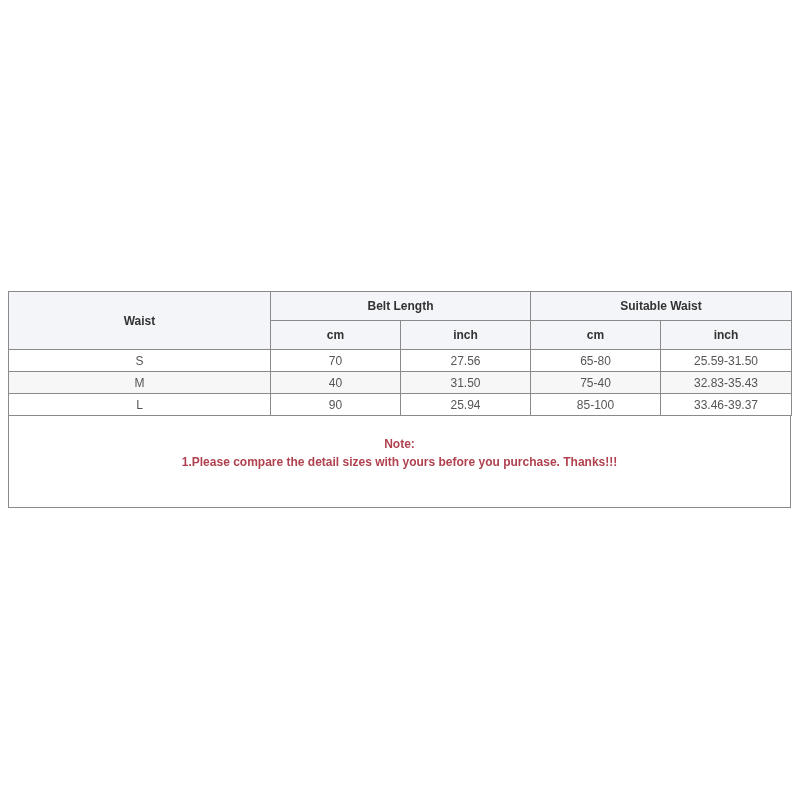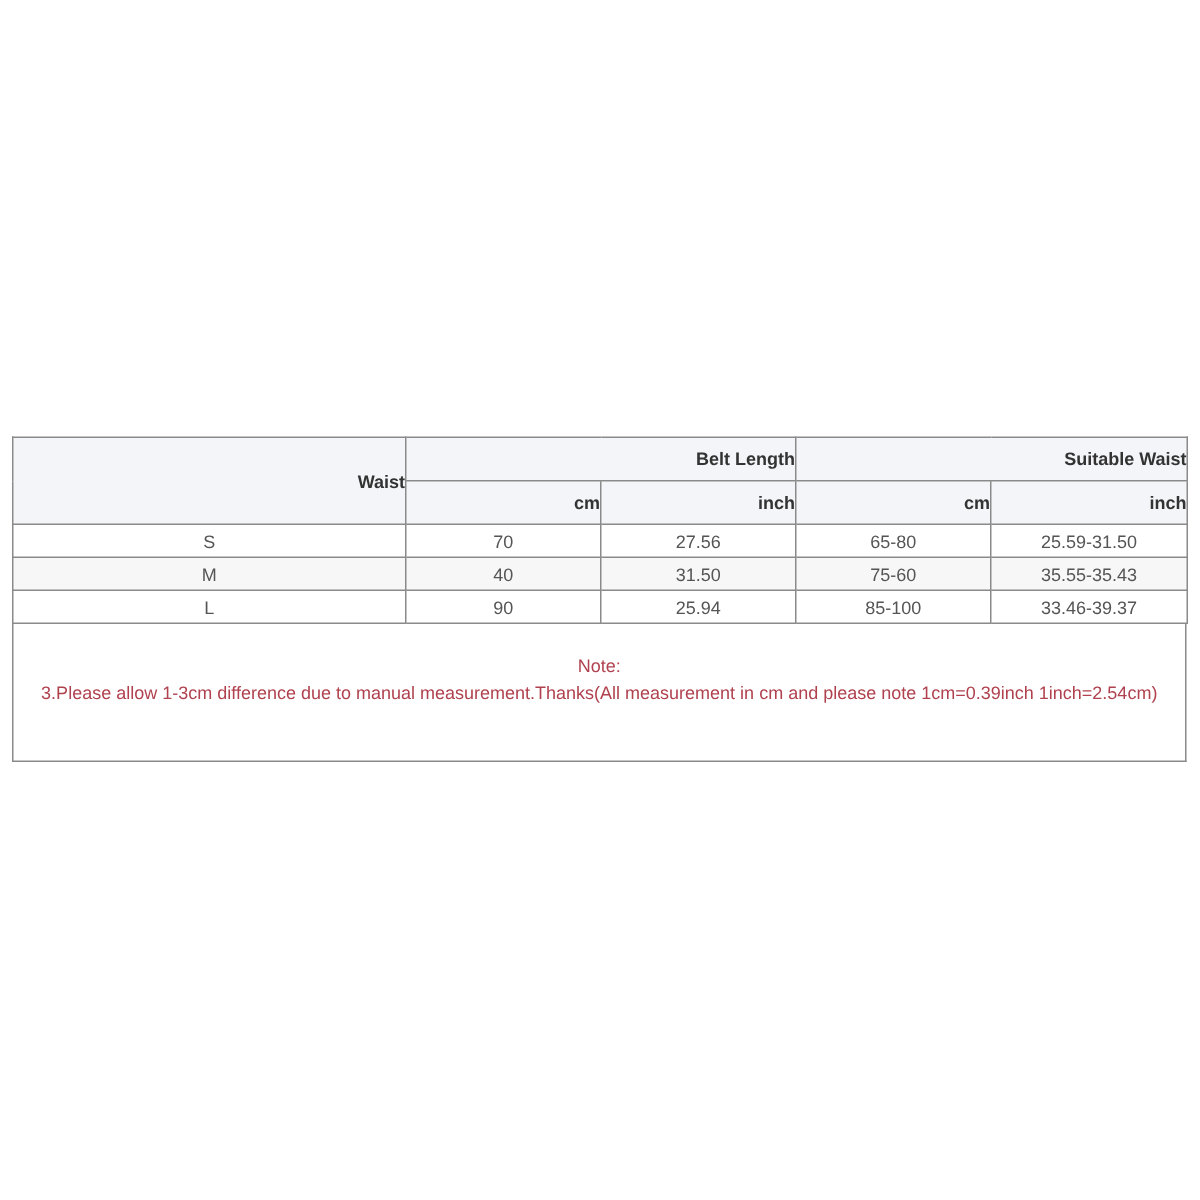--- a/index.html
+++ b/index.html
@@ -1,27 +1,27 @@
 <!DOCTYPE html>
 <html><head>
 <meta charset="utf-8">
 <style>
   html, body { margin:0; padding:0; background:#ffffff; }
   body { width:800px; height:800px; position:relative; overflow:hidden; font-family:"Liberation Sans", sans-serif; }
   .wrap { position:absolute; left:8px; top:291px; width:783px; }
   table.size { border-collapse:collapse; width:783px; table-layout:fixed; font-size:12px; color:#555; }
   table.size td, table.size th { border:1px solid #8a8a8a; text-align:center; padding:0; }
-  table.size th { background:#f4f5f9; color:#333; font-weight:bold; font-size:12px;text-align:right; }
+  table.size th { background:#f4f5f9; color:#333; font-weight:bold; font-size:12px; }
   .h1 th { height:28px; }
   .h2 th { height:28px; }
   tr.r td { height:21px; }
   tr.r.alt td { background:#f7f7f7; }
   tr.r.first td { border-top-color:#f4f5f9; }
   .note { border:1px solid #8a8a8a; border-top:none; width:781px; height:91px; text-align:center; color:#b0424f; font-size:12px; box-sizing:content-box; padding-top:0; }
-  .note .inner { padding-top:19px; line-height:18px; }
+  .note .inner { padding-top:19px; line-height:18px;font-weight:bold; }
   .note div.line { white-space:nowrap; }
 </style>
 </head>
 <body>
 
 <div class="wrap">
   <table class="size">
     <colgroup>
       <col style="width:262px">
         <col style="width:130px">
@@ -45,31 +45,31 @@
       <td>S</td>
       <td>70</td>
       <td>27.56</td>
       <td>65-80</td>
       <td>25.59-31.50</td>
     </tr>
     <tr class="r alt">
       <td>M</td>
       <td>40</td>
       <td>31.50</td>
-      <td>75-60</td>
-      <td>35.55-35.43</td>
+      <td>75-40</td>
+      <td>32.83-35.43</td>
     </tr>
     <tr class="r">
       <td>L</td>
       <td>90</td>
       <td>25.94</td>
       <td>85-100</td>
       <td>33.46-39.37</td>
     </tr>
   </tbody>
     </table>
   <div class="note">
     <div class="inner">
       <div class="line">Note:</div>
-      <div class="line">3.Please allow 1-3cm difference due to manual measurement.Thanks(All measurement in cm and please note 1cm=0.39inch 1inch=2.54cm)</div>
+      <div class="line">1.Please compare the detail sizes with yours before you purchase. Thanks!!!</div>
     </div>
   </div>
 </div>
 
 </body></html>

